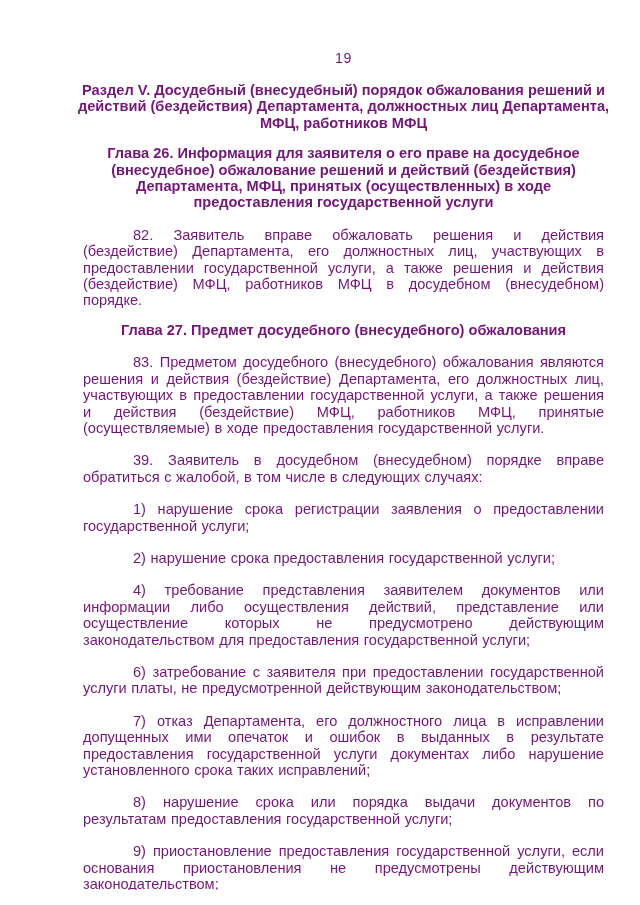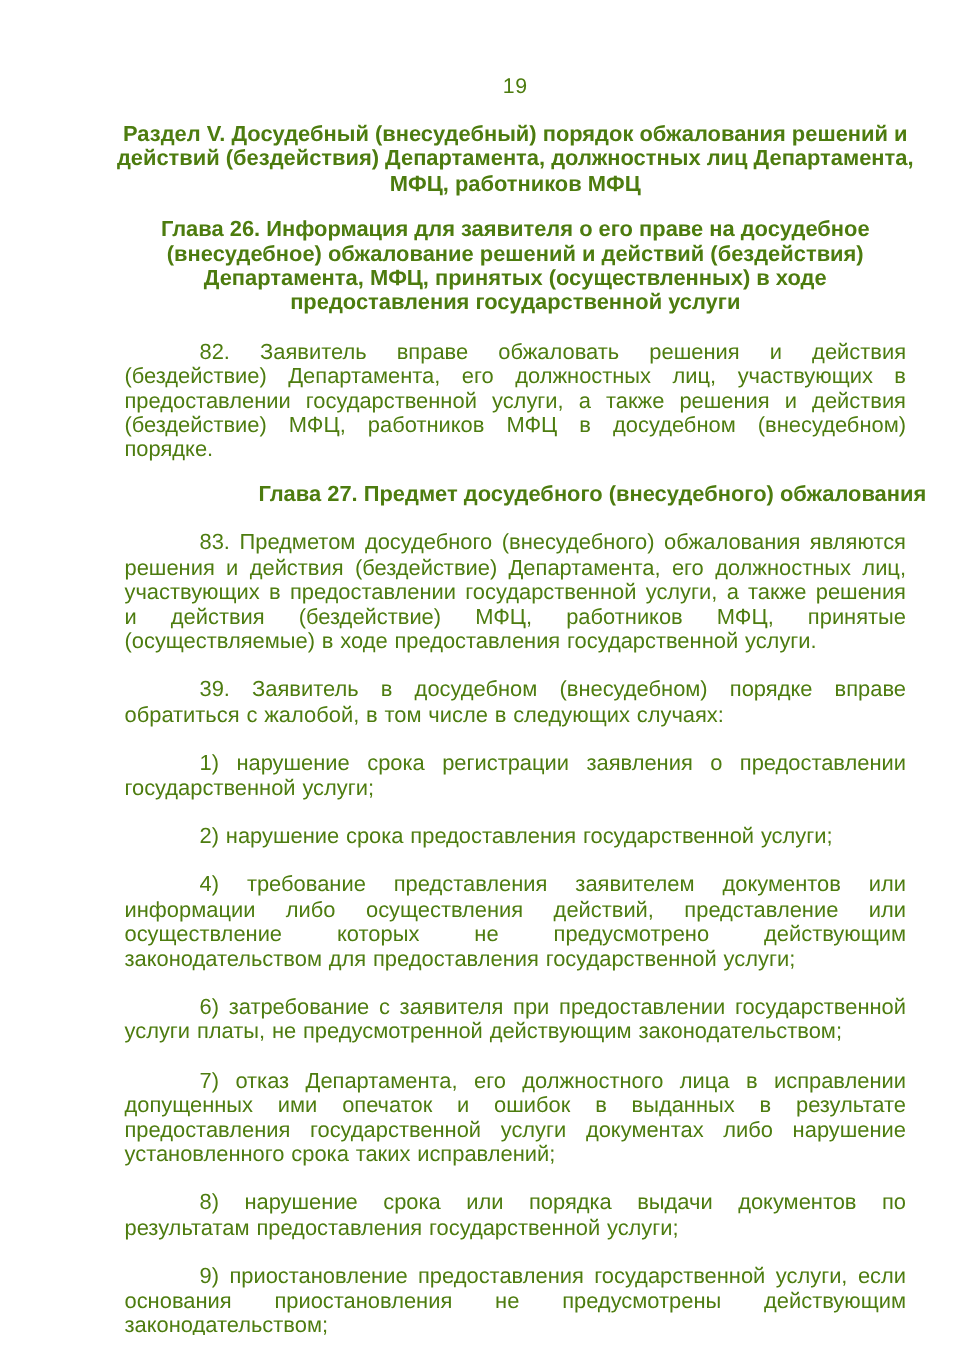--- a/index.html
+++ b/index.html
@@ -7,21 +7,21 @@
     padding: 0;
     background: #ffffff;
   }
   .page {
     position: relative;
     width: 640px;
     height: 890px;
     background: #ffffff;
     overflow: hidden;
     font-family: "Liberation Sans", "DejaVu Sans", sans-serif;
-    color: #4d7c0f;
+    color: #701a75;
     box-sizing: border-box;
     padding-top: 50px;
   }
   .content {
     margin-left: 67px;
     width: 553px;
   }
   .page-number {
     text-align: center;
     font-size: 14.2px;
@@ -32,21 +32,21 @@
   .heading {
     font-weight: bold;
     text-align: center;
     font-size: 14.6px;
     line-height: 16.4px;
     margin: 0 auto 14px auto;
     hyphens: none;
   }
   .heading.h-section { max-width: 548px; }
   .heading.h-chapter26 { max-width: 508px; margin-bottom: 11px; }
-  .heading.h-chapter27 { max-width: 548px; margin-bottom: 14px; text-align: right; }
+  .heading.h-chapter27 { max-width: 548px; margin-bottom: 14px; }
   .para {
     font-size: 14.6px;
     line-height: 16.4px;
     text-align: justify;
     text-indent: 50px;
     margin: 16px;
     hyphens: none;
     word-spacing: 0.5px;
   }
   .para.p82 { margin-bottom: 13px; }

